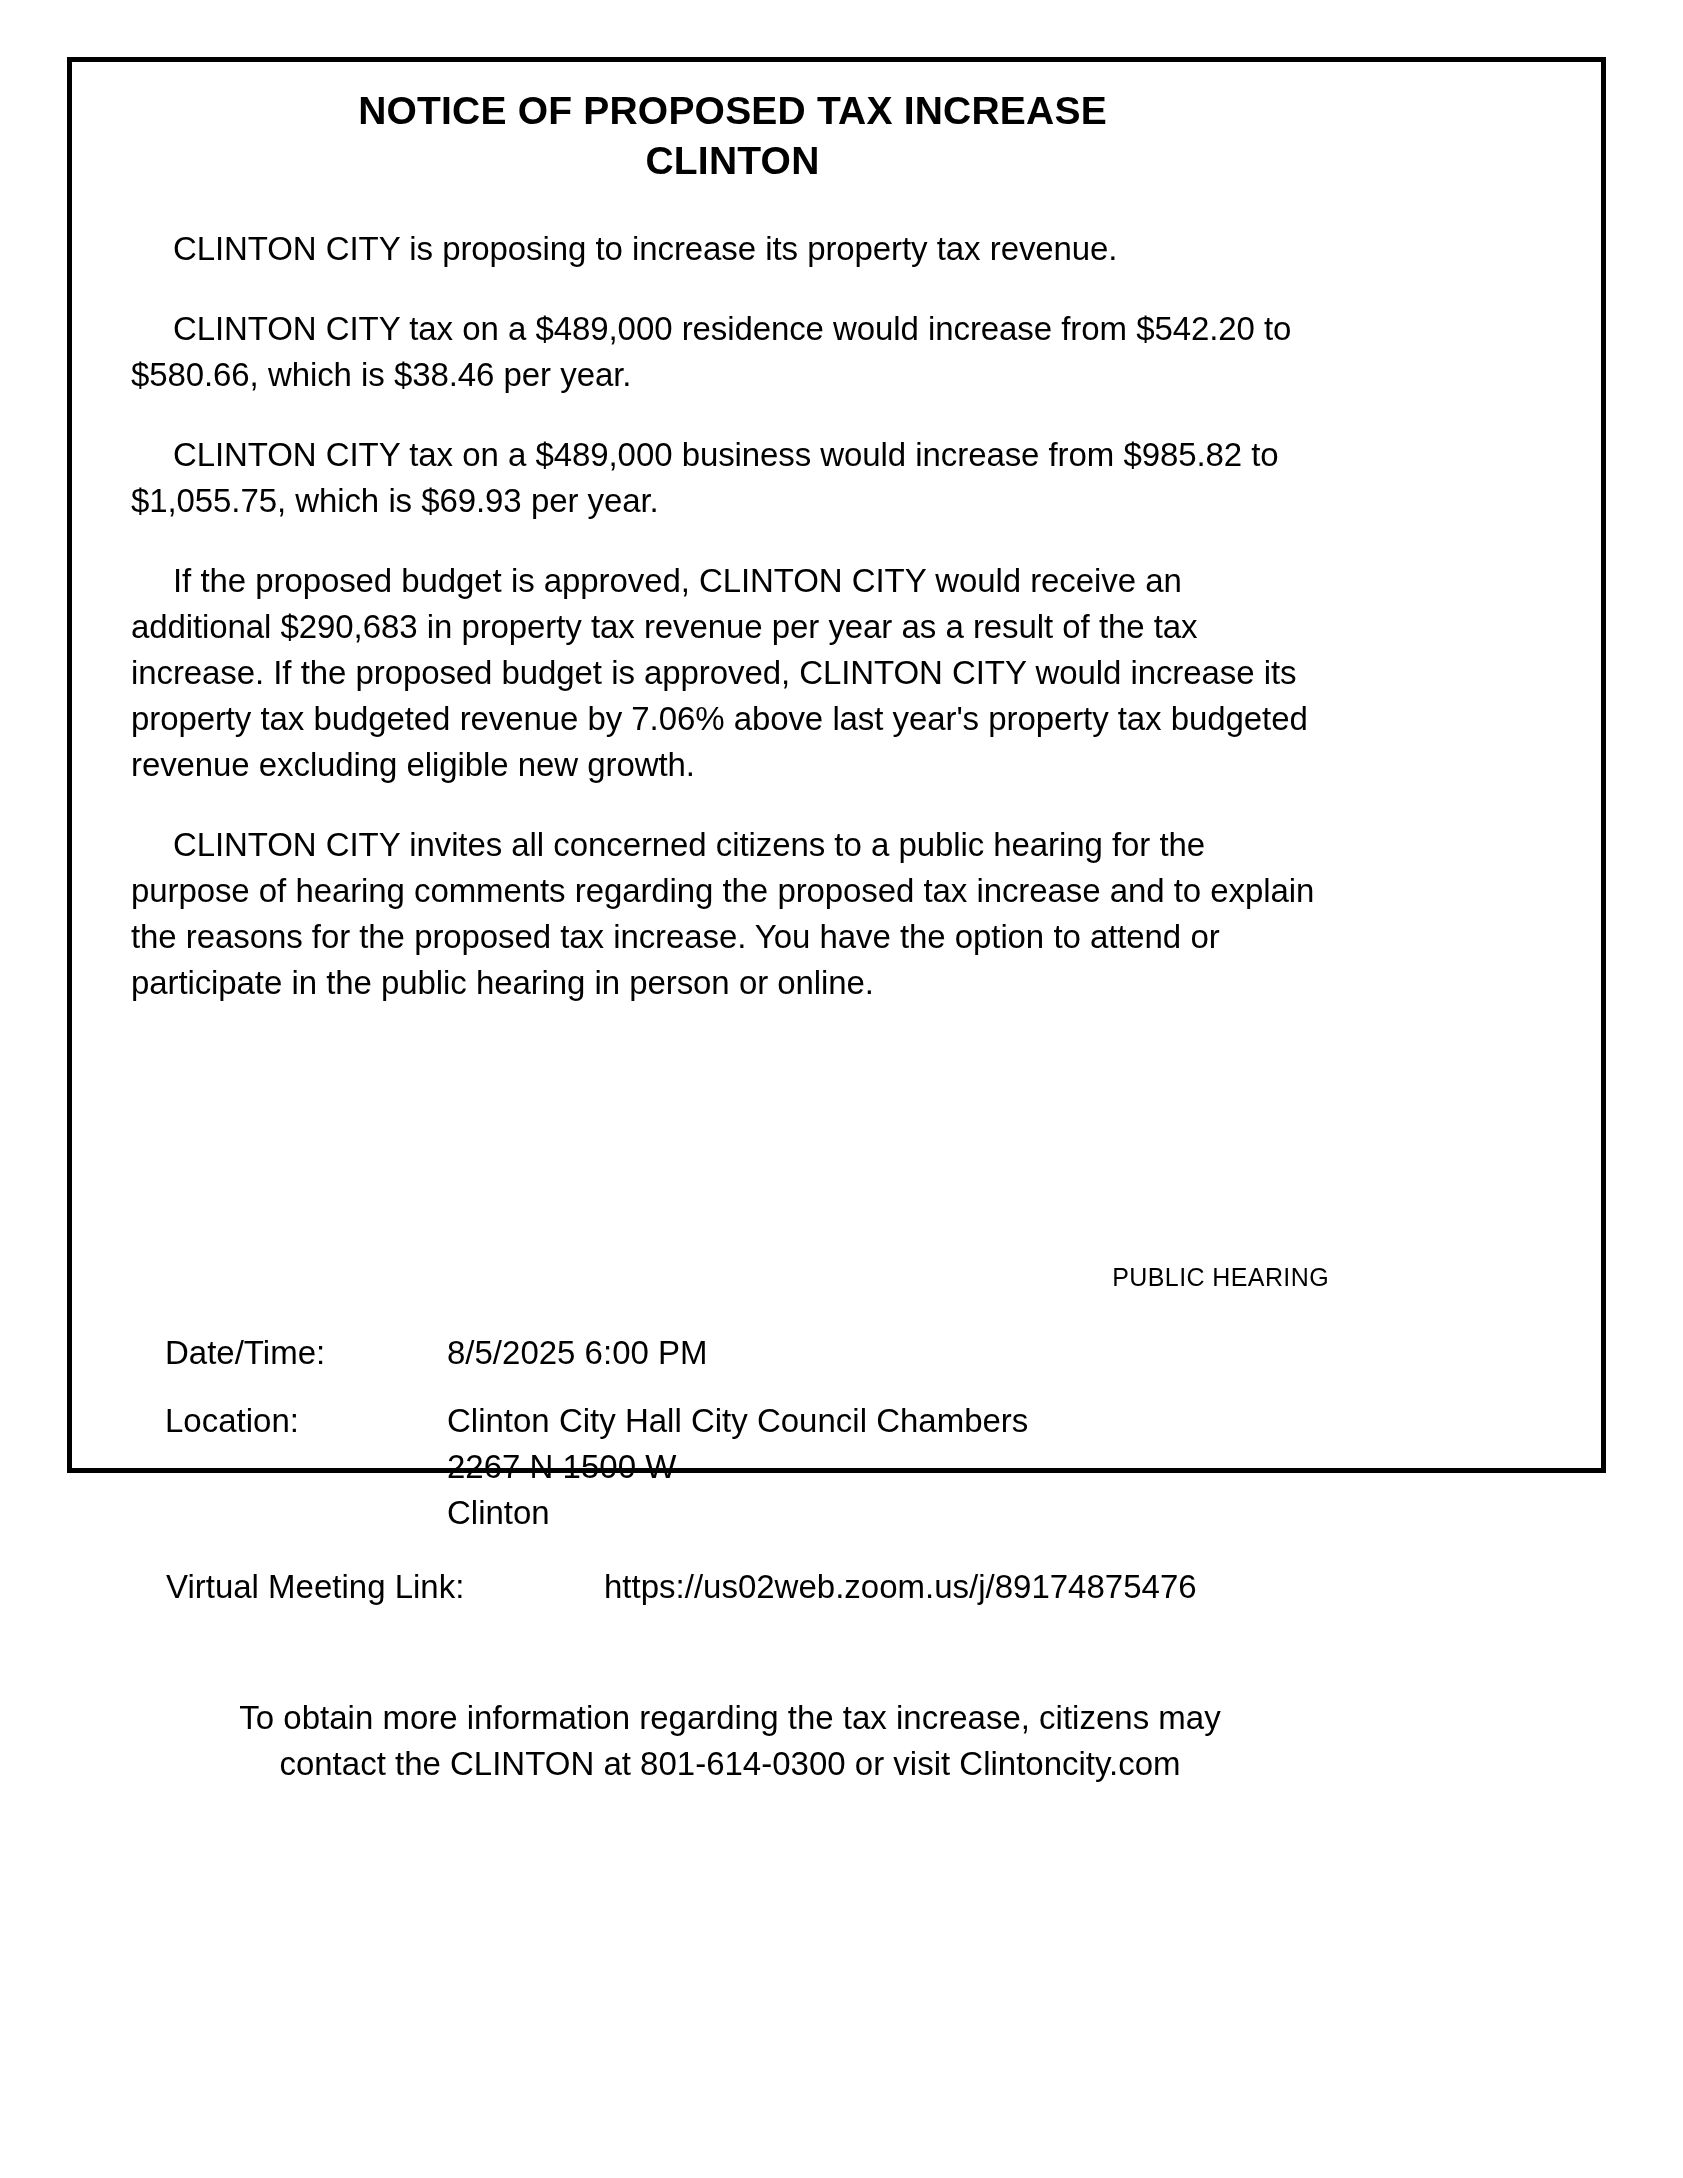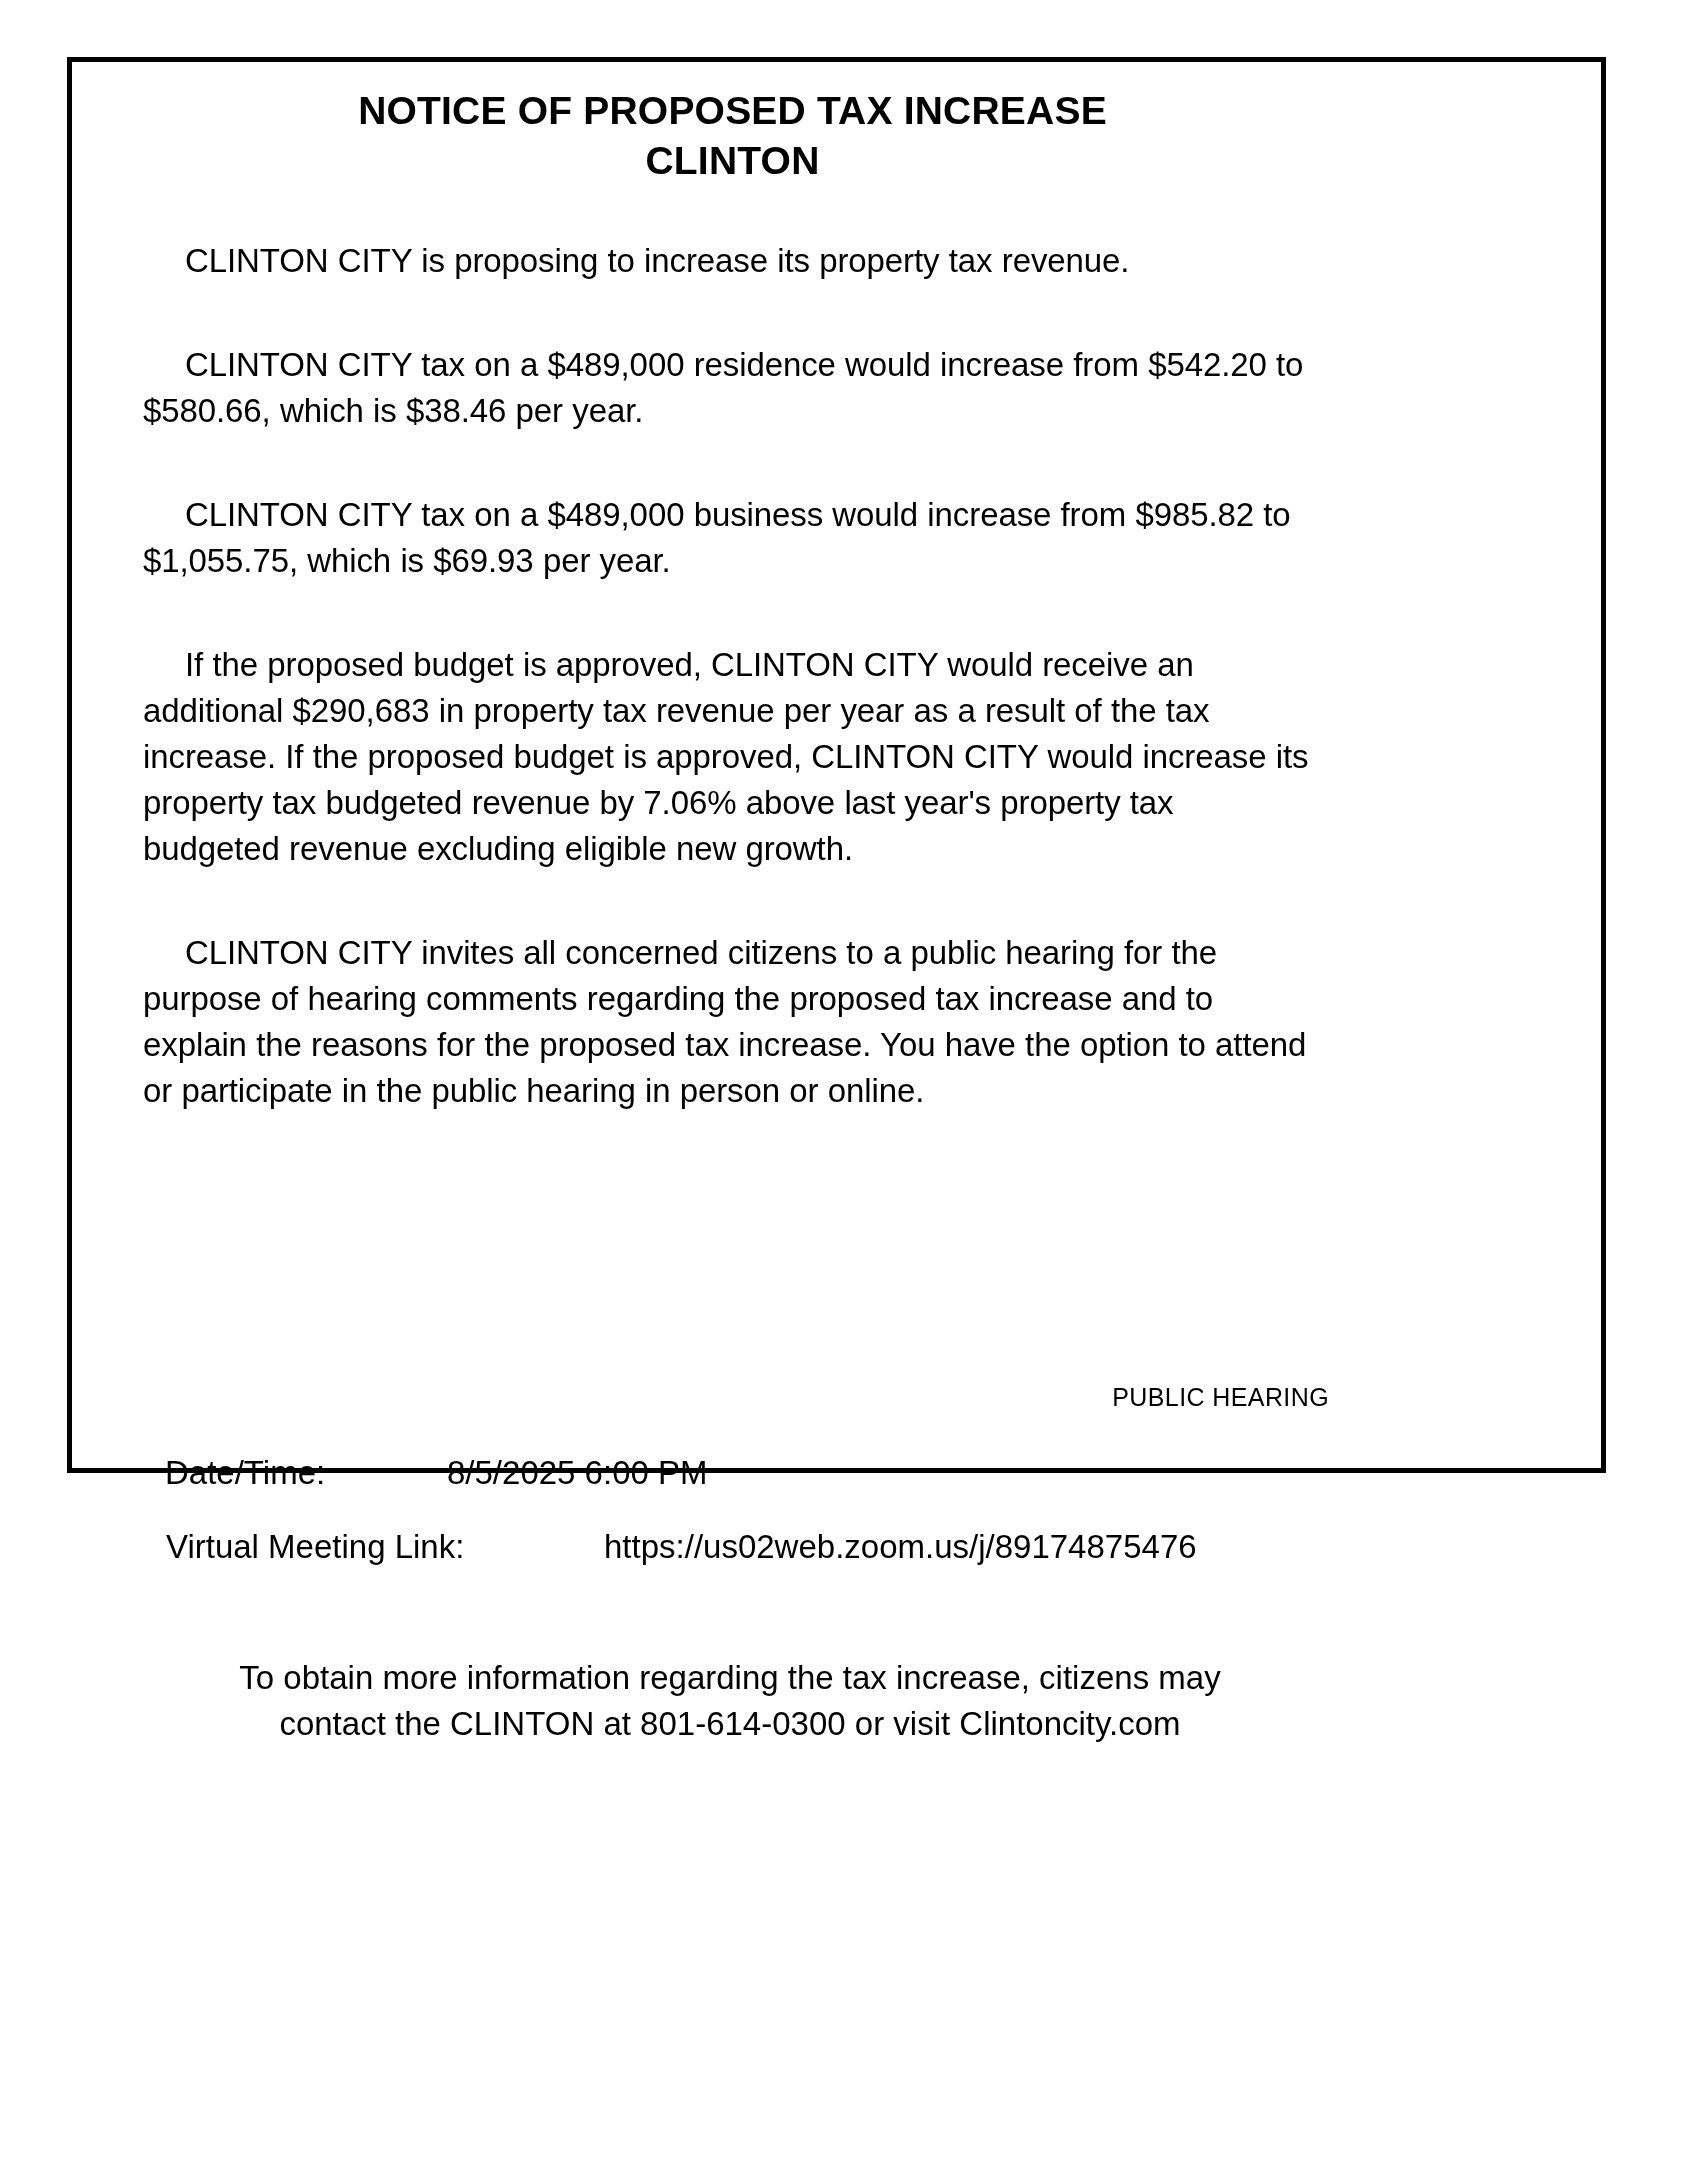--- a/index.html
+++ b/index.html
@@ -51,21 +51,21 @@
     letter-spacing: 0.2px;
     padding-top: 24px;
     width: 1247px;
     margin-left: -22px;
   }
   .title-line { display: block; white-space: nowrap; }
 
   p.body-par {
     font-size: 33px;
     line-height: 46px;
-    margin: 12px;
+    margin: 0;
     text-indent: 42px;
     text-align: left;
     letter-spacing: -0.1px;
     word-spacing: 0.2px;
   }
   .par-gap-1 { height: 40px; }
   .par-gap   { height: 34px; }
 
   .spacer-before-hearing { height: 248px; }
 
@@ -154,20 +154,28 @@
 
       <div class="hearing-heading">PUBLIC HEARING</div>
 
       <div class="details">
 
         <div class="detail-row">
           <div class="detail-label">Date/Time:</div>
           <div class="detail-value">8/5/2025 6:00 PM</div>
         </div>
 
+        <div class="detail-row">
+          <div class="detail-label">Location:</div>
+          <div class="detail-value">
+            <span class="sub-line">Clinton City Hall City Council Chambers</span>
+            <span class="sub-line">2267 N 1500 W</span>
+            <span class="sub-line">Clinton</span>
+          </div>
+        </div>
 
         <div class="link-row">
           <div class="link-label">Virtual Meeting Link:</div>
           <div class="link-value">https://us02web.zoom.us/j/89174875476</div>
         </div>
 
       </div>
 
       <div class="footer">
         <span class="fline">To obtain more information regarding the tax increase, citizens may</span>

